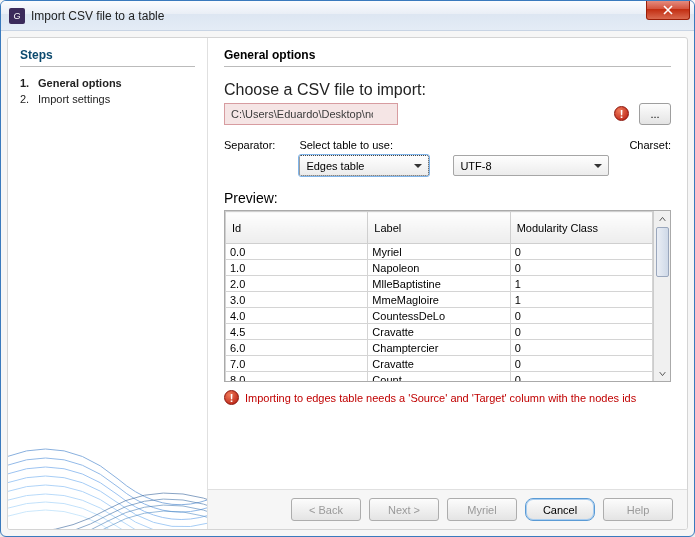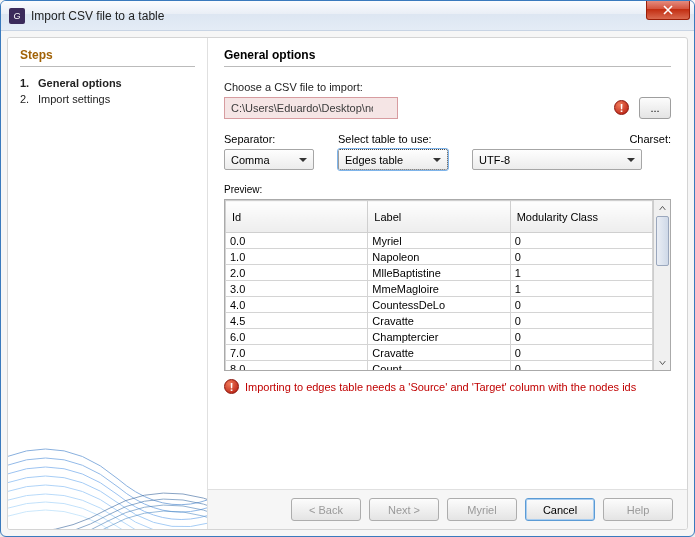--- a/index.html
+++ b/index.html
@@ -57,39 +57,39 @@
     padding: 10px 12px;
     border-right: 1px solid #e0e0e0;
     position: relative;
     background: #fff;
     overflow: hidden;
   }
   .sidebar-bg {
     position:absolute; left:-20px; bottom:-20px; width:260px; height:190px; pointer-events:none; opacity:0.85;
   }
   .steps-h {
-    font-size: 12px; font-weight: bold; color: #a16207;
+    font-size: 12px; font-weight: bold; color: #0c4a6e;
     border-bottom: 1px solid #bbb;
     padding-bottom: 4px; margin-bottom: 8px;
   }
   .step-line { font-size: 11px; color: #222; padding: 2px 0; display:flex; }
   .step-line .num { width:18px; }
   .step-line.current { font-weight: bold; }
   .main {
     flex:1;
     padding: 10px 16px 8px 16px;
     display:flex; flex-direction:column;
     position: relative;
   }
   .main-h {
     font-size: 12px; font-weight: bold; color:#000;
     border-bottom: 1px solid #bbb;
     padding-bottom: 4px; margin-bottom: 14px;
   }
-  .field-label { font-size: 11px; color:#222; margin-bottom: 4px; }
+  .field-label { font-size: 16px; color:#222; margin-bottom: 4px; }
   .file-row { display:flex; gap:6px; margin-bottom: 14px; }
   .file-input {
     flex:1; height: 22px;
     border: 1px solid #d79ca0;
     background: #f5e5e5;
     color: #3b3b3b;
     font-size: 11px;
     padding: 0 24px 0 6px;
     position: relative;
   }
@@ -119,21 +119,21 @@
     font-size:11px; padding: 0 20px 0 6px;
     display:flex;align-items:center;
     position:relative; cursor:pointer;
   }
   .combo::after {
     content:""; position:absolute; right:6px; top:8px;
     border-left:4px solid transparent; border-right:4px solid transparent;
     border-top:4px solid #333;
   }
   .combo.focus { border:1px dotted #444; outline:1px solid #7eb4ea; }
-  .preview-label { font-size:10px; margin-bottom:4px; }
+  .preview-label { font-size:14px; margin-bottom:4px; }
   .table-wrap {
     border:1px solid #aaa;
     height: 172px;
     display:flex; position:relative;
     background:#fff;
   }
   .table-scroll { flex:1; overflow:hidden; }
   table { width:100%; border-collapse: collapse; font-size:11px; table-layout:fixed; }
   thead th {
     text-align:left; font-weight:normal;
@@ -174,21 +174,21 @@
     position:absolute; bottom:0; left:0; right:0;
   }
   .btn {
     min-width: 70px; height:23px;
     border:1px solid #adadad; border-radius:3px;
     background: linear-gradient(to bottom,#fcfcfc,#e4e4e4);
     font-size:11px; cursor:pointer;
     display:flex;align-items:center;justify-content:center;
   }
   .btn.disabled { color:#9a9a9a; cursor:default;text-align:center; }
-  .btn.default { border-color:#5b9bd5; box-shadow:0 0 0 1px #a8cdf0 inset; }
+  .btn.default { border-color:#5b9bd5; box-shadow:0 0 0 1px #a8cdf0 inset;border-radius:8px; }
   .content-stack{flex:1; display:flex; flex-direction:column; padding-bottom:46px;}
 </style>
 </head>
 <body>
 
 <div class="window">
   <div class="titlebar">
     <div class="app-icon">G</div>
     <div class="title-text">Import CSV file to a table</div>
     <div class="close-btn">
@@ -240,29 +240,28 @@
           <div class="file-input-wrap">
             <input class="file-input" type="text" readonly="" value="C:\Users\Eduardo\Desktop\nodes.csv" style="">
             <div class="err-badge">!</div>
           </div>
           <div class="browse-btn">...</div>
         </div>
 
         <div class="selectors">
           <div class="sel-col">
             <label>Separator:</label>
-            <div class="combo" style="width:90px">Comma</div>
           </div>
           <div class="sel-col">
             <label>Select table to use:</label>
-            <div class="combo focus" style="width:110px">Edges table</div>
+            <div class="combo focus" style="width:130px">Edges table</div>
           </div>
           <div class="sel-col" style="flex:1">
             <label style="text-align:right">Charset:</label>
-            <div class="combo" style="width:170px">UTF-8</div>
+            <div class="combo" style="width:156px">UTF-8</div>
           </div>
         </div>
 
         <div class="preview-label">Preview:</div>
         <div class="table-wrap">
           <div class="table-scroll">
             <table>
               <thead>
                   <tr id="thead-row">
                     <th>Id</th>

